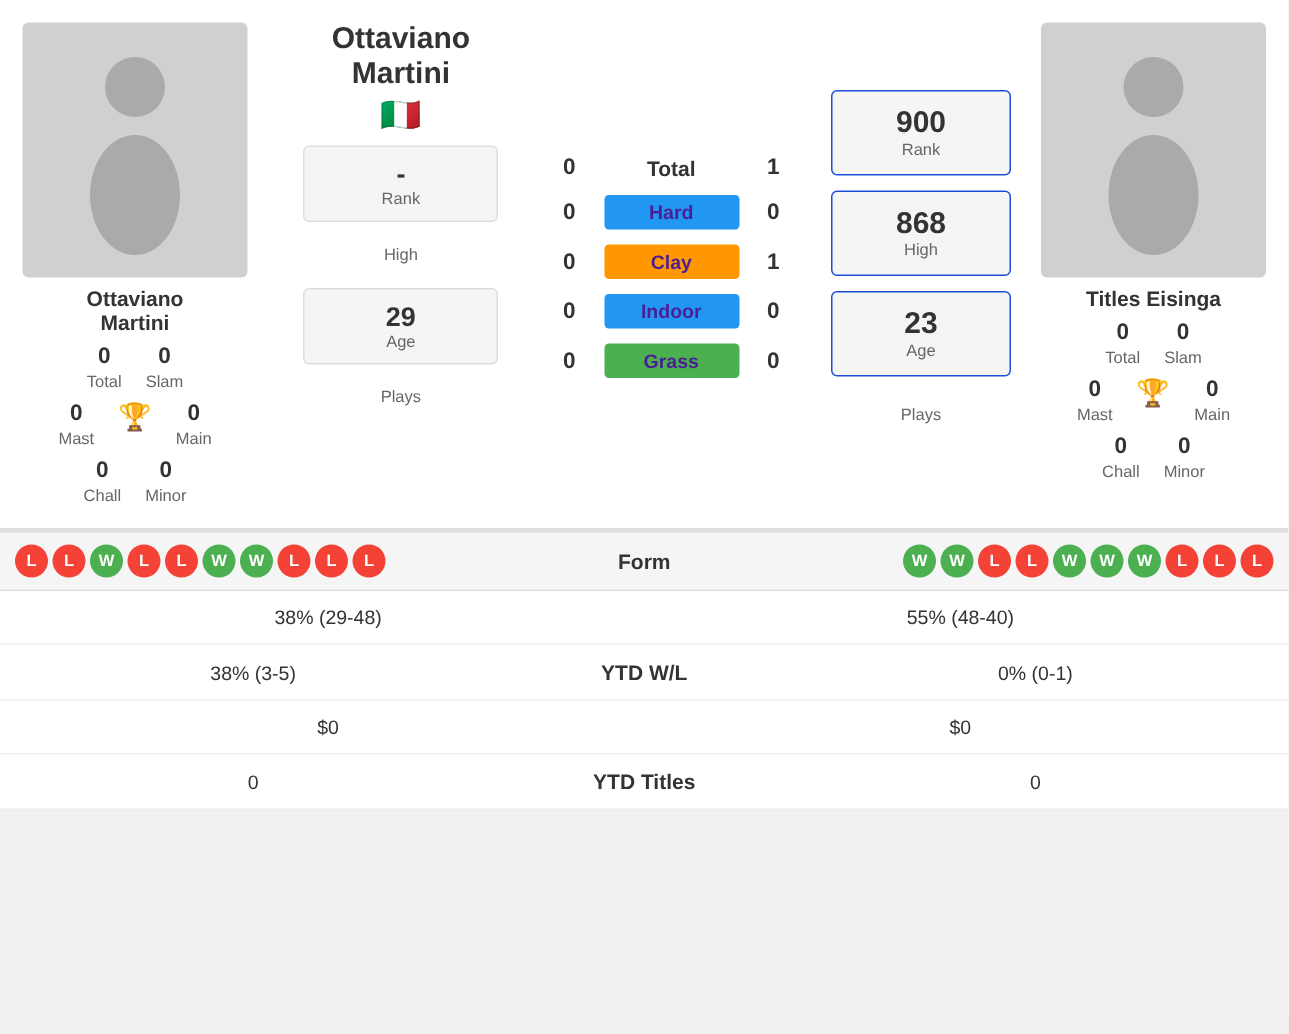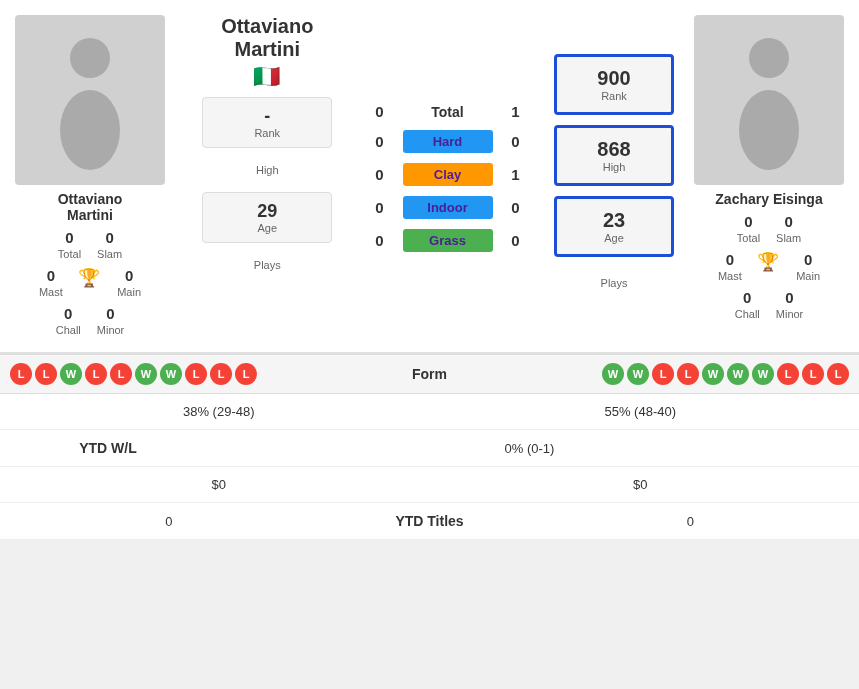--- a/index.html
+++ b/index.html
@@ -174,21 +174,21 @@
     .rank-box-area {
       display: flex;
       flex-direction: column;
       justify-content: center;
       padding: 10px 5px;
       gap: 10px;
     }
 
     .rank-box {
       background: #f5f5f5;
-      border: 3px solid #1d4ed8;
+      border: 1px solid #1d4ed8;
       border-radius: 4px;
       padding: 10px 20px;
       text-align: center;
       min-width: 120px;
     }
 
     .rank-box-value {
       font-weight: bold;
       font-size: 20px;
     }
@@ -407,21 +407,21 @@
       </div>
     </div>
 
     <div class="player-card">
       <div class="player-avatar">
         <svg class="avatar-silhouette" viewBox="0 0 90 140" xmlns="http://www.w3.org/2000/svg">
           <circle cx="45" cy="28" r="20" fill="#aaa"></circle>
           <ellipse cx="45" cy="100" rx="30" ry="40" fill="#aaa"></ellipse>
         </svg>
       </div>
-      <div class="player-name">Zachary Eisinga</div>
+      <div class="player-name">Titles Eisinga</div>
       <div class="player-stats-row">
         <div class="stat-item">
           <span class="stat-value">0</span>
           <span class="stat-label">Total</span>
         </div>
         <div class="stat-item">
           <span class="stat-value">0</span>
           <span class="stat-label">Slam</span>
         </div>
       </div>
@@ -481,20 +481,21 @@
   </div>
 
   <div class="stats-section">
 
     <div class="stats-row">
       <div class="stats-row-left">38% (29-48)</div>
       <div class="stats-row-right">55% (48-40)</div>
     </div>
 
     <div class="stats-row">
+      <div class="stats-row-left">38% (3-5)</div>
       <div class="stats-row-center">YTD W/L</div>
       <div class="stats-row-right">0% (0-1)</div>
     </div>
 
     <div class="stats-row">
       <div class="stats-row-left">$0</div>
       <div class="stats-row-right">$0</div>
     </div>
 
     <div class="stats-row">

